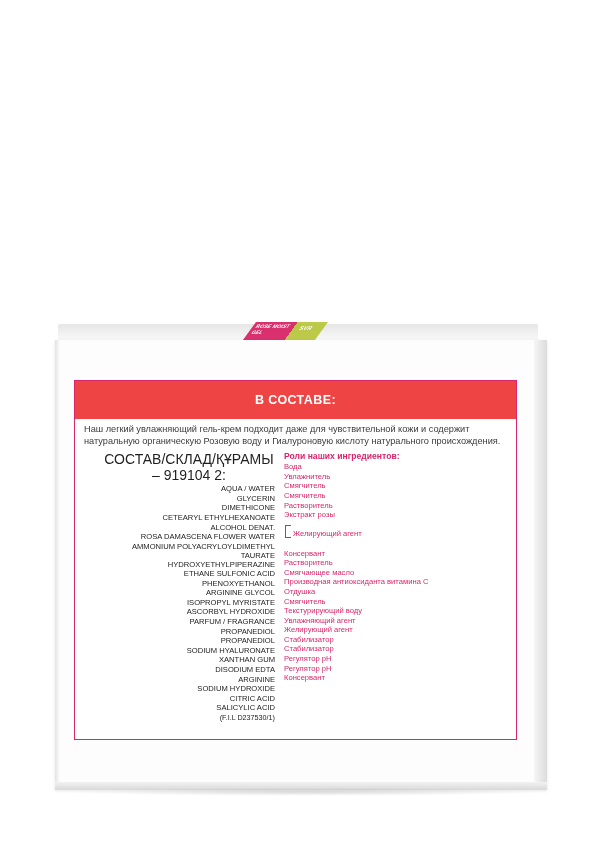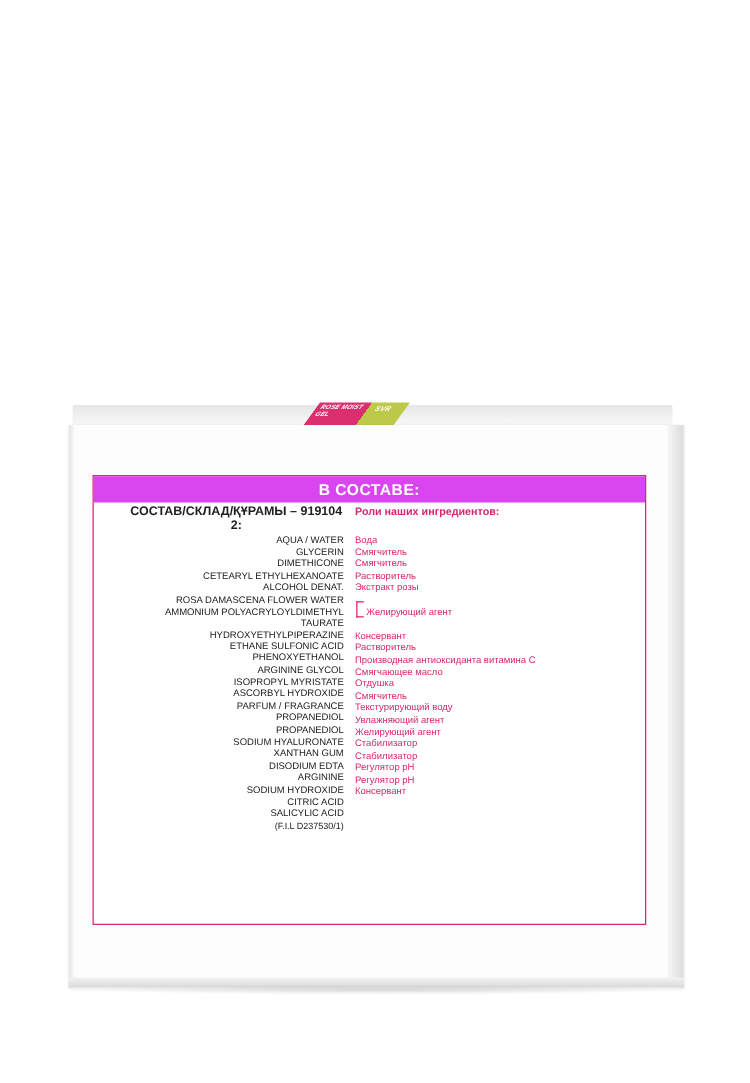--- a/index.html
+++ b/index.html
@@ -98,22 +98,22 @@
     position: absolute;
     left: 74px;
     top: 380px;
     width: 443px;
     height: 360px;
     border: 1.4px solid #d8256b;
     box-sizing: border-box;
     background: #ffffff;
   }
   .panel-title {
-    height: 21px;
-    background: #d946ef;
+    height: 38px;
+    background: #ef4444;
     color: #ffffff;
     font-size: 12.5px;
     font-weight: bold;
     letter-spacing: .4px;
     display: flex;
     align-items: center;
     justify-content: center;
   }
   .intro {
     padding: 5px 9px 2px 9px;
@@ -133,32 +133,32 @@
     padding-right: 5px;
     box-sizing: border-box;
   }
   .col-right {
     flex: 1;
     padding-left: 4px;
     box-sizing: border-box;
     position: relative;
   }
   .hdr-left {
-    font-size: 10px;
-    font-weight: bold;
+    font-size: 14px;
+    font-weight: normal;
     color: #1f1f1f;
     text-align: center;
     padding-left: 28px;
     margin-bottom: 1px;
   }
   .hdr-right {
     font-size: 8.6px;
     font-weight: bold;
     color: #d8256b;
-    margin-bottom: 13px;
+    margin-bottom: 1px;
   }
   .ing {
     font-size: 7.6px;
     line-height: 9.6px;
     color: #1a1a1a;
     white-space: nowrap;
   }
   .ing.two {
     line-height: 9.2px;
   }
@@ -217,20 +217,21 @@
 <div class="top-logo-right">SVR</div>
 
 <div class="box"></div>
 <div class="box-left-edge"></div>
 <div class="box-right-edge"></div>
 <div class="box-bottom-edge"></div>
 <div class="floor-shadow"></div>
 
 <div class="panel">
   <div class="panel-title">В СОСТАВЕ:</div>
+  <div class="intro">Наш легкий увлажняющий гель-крем подходит даже для чувствительной кожи и содержит натуральную органическую Розовую воду и Гиалуроновую кислоту натурального происхождения.</div>
 
   <div class="cols">
     <div class="col-left">
       <div class="hdr-left">СОСТАВ/СКЛАД/ҚҰРАМЫ – 919104 2:</div>
       <div class="ing">AQUA / WATER</div>
       <div class="ing">GLYCERIN</div>
       <div class="ing">DIMETHICONE</div>
       <div class="ing">CETEARYL ETHYLHEXANOATE</div>
       <div class="ing">ALCOHOL DENAT.</div>
       <div class="ing">ROSA DAMASCENA FLOWER WATER</div>
@@ -251,31 +252,32 @@
       <div class="ing">ARGININE</div>
       <div class="ing">SODIUM HYDROXIDE</div>
       <div class="ing">CITRIC ACID</div>
       <div class="ing">SALICYLIC ACID</div>
       <div class="code">(F.I.L D237530/1)</div>
     </div>
 
     <div class="col-right">
       <div class="hdr-right">Роли наших ингредиентов:</div>
       <div class="role">Вода</div>
+      <div class="role">Увлажнитель</div>
       <div class="role">Смягчитель</div>
       <div class="role">Смягчитель</div>
       <div class="role">Растворитель</div>
       <div class="role">Экстракт розы</div>
       <div class="role sp"></div>
       <div class="brk">Желирующий агент</div>
       <div class="role sp"></div>
       <div class="role">Консервант</div>
       <div class="role">Растворитель</div>
+      <div class="role">Смягчающее масло</div>
       <div class="role">Производная антиоксиданта витамина С</div>
-      <div class="role">Смягчающее масло</div>
       <div class="role">Отдушка</div>
       <div class="role">Смягчитель</div>
       <div class="role">Текстурирующий воду</div>
       <div class="role">Увлажняющий агент</div>
       <div class="role">Желирующий агент</div>
       <div class="role">Стабилизатор</div>
       <div class="role">Стабилизатор</div>
       <div class="role">Регулятор pH</div>
       <div class="role">Регулятор pH</div>
       <div class="role">Консервант</div>

